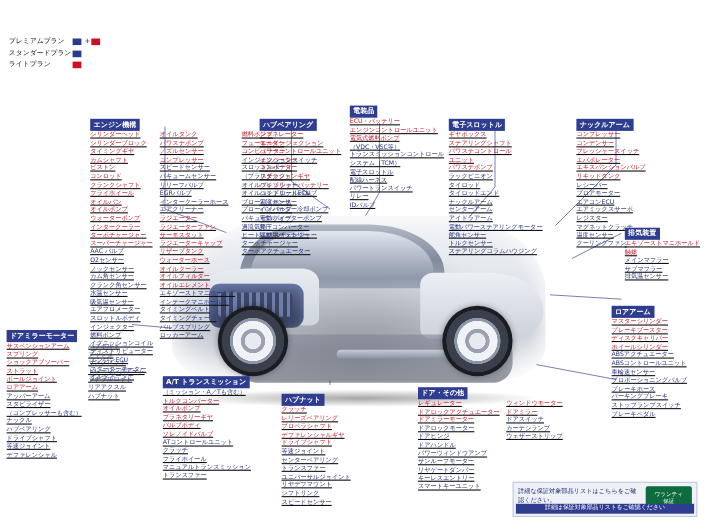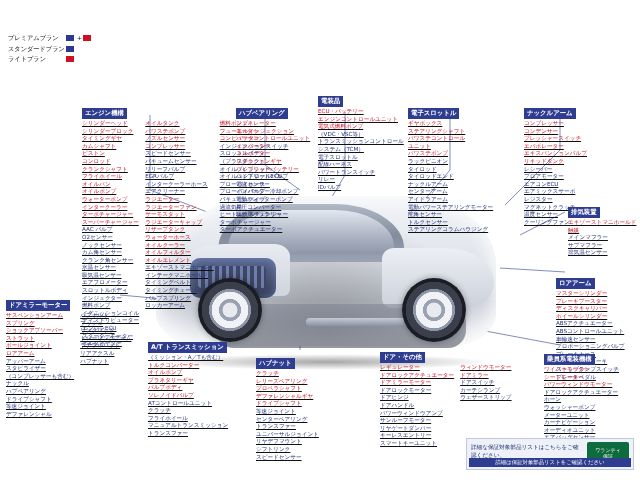--- a/index.html
+++ b/index.html
@@ -359,35 +359,20 @@
       <div class="c-b">ABSコントロールユニット</div>
       <div class="c-b">車輪速センサー</div>
       <div class="c-b">プロポーショニングバルブ</div>
       <div class="c-b">ブレーキホース</div>
       <div class="c-b">パーキングブレーキ</div>
       <div class="c-b">ストップランプスイッチ</div>
       <div class="c-b">ブレーキペダル</div>
     </div>
   </div>
 
-  <div class="panel" style="left:544px;top:346px;">
-    <div class="phead">乗員系電装機構</div>
-    <div class="plist">
-      <div class="c-r">ワイパーモーター</div>
-      <div class="c-r">シートモーター</div>
-      <div class="c-r">パワーウィンドウモーター</div>
-      <div class="c-b">ドアロックアクチュエーター</div>
-      <div class="c-b">ホーン</div>
-      <div class="c-b">ウォッシャーポンプ</div>
-      <div class="c-b">メーターユニット</div>
-      <div class="c-b">カーナビゲーション</div>
-      <div class="c-b">オーディオユニット</div>
-      <div class="c-b">エアバッグセンサー</div>
-    </div>
-  </div>
 
   <div class="panel" style="left:6px;top:292px;">
     <div class="phead">ドアミラーモーター</div>
     <div class="plist cols">
       <div>
         <div class="c-r">サスペンションアーム</div>
         <div class="c-r">スプリング</div>
         <div class="c-r">ショックアブソーバー</div>
         <div class="c-r">ストラット</div>
         <div class="c-r">ボールジョイント</div>

